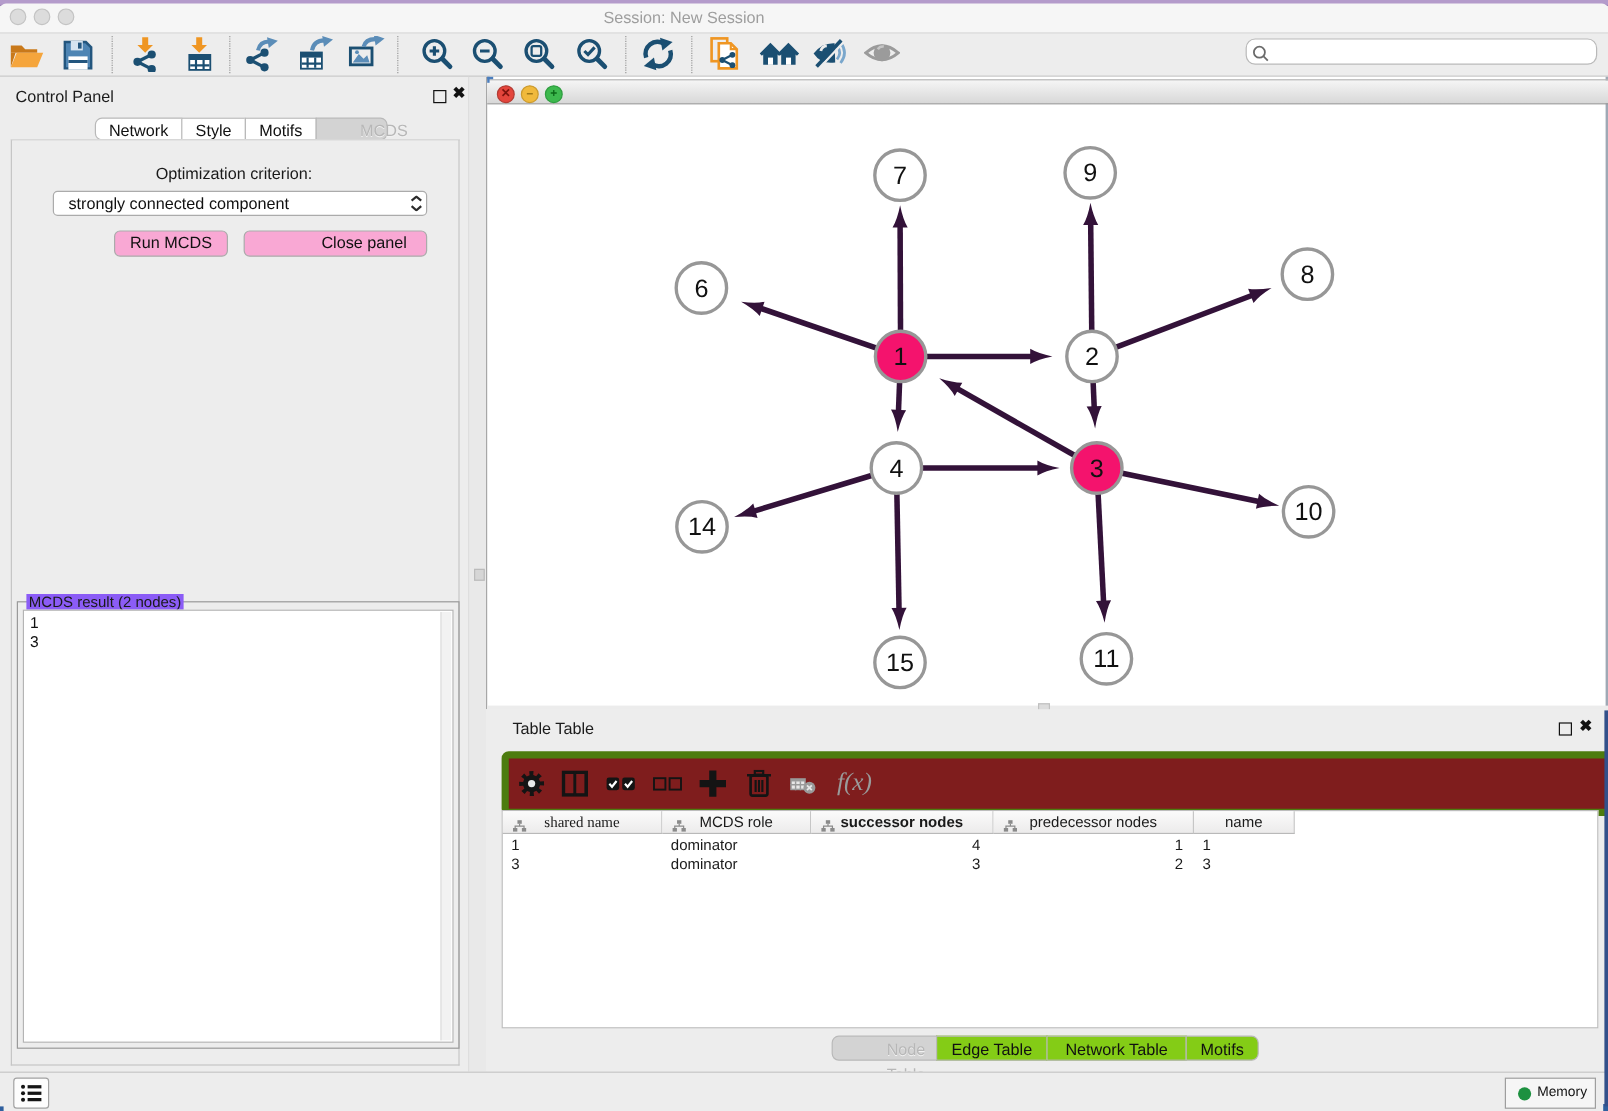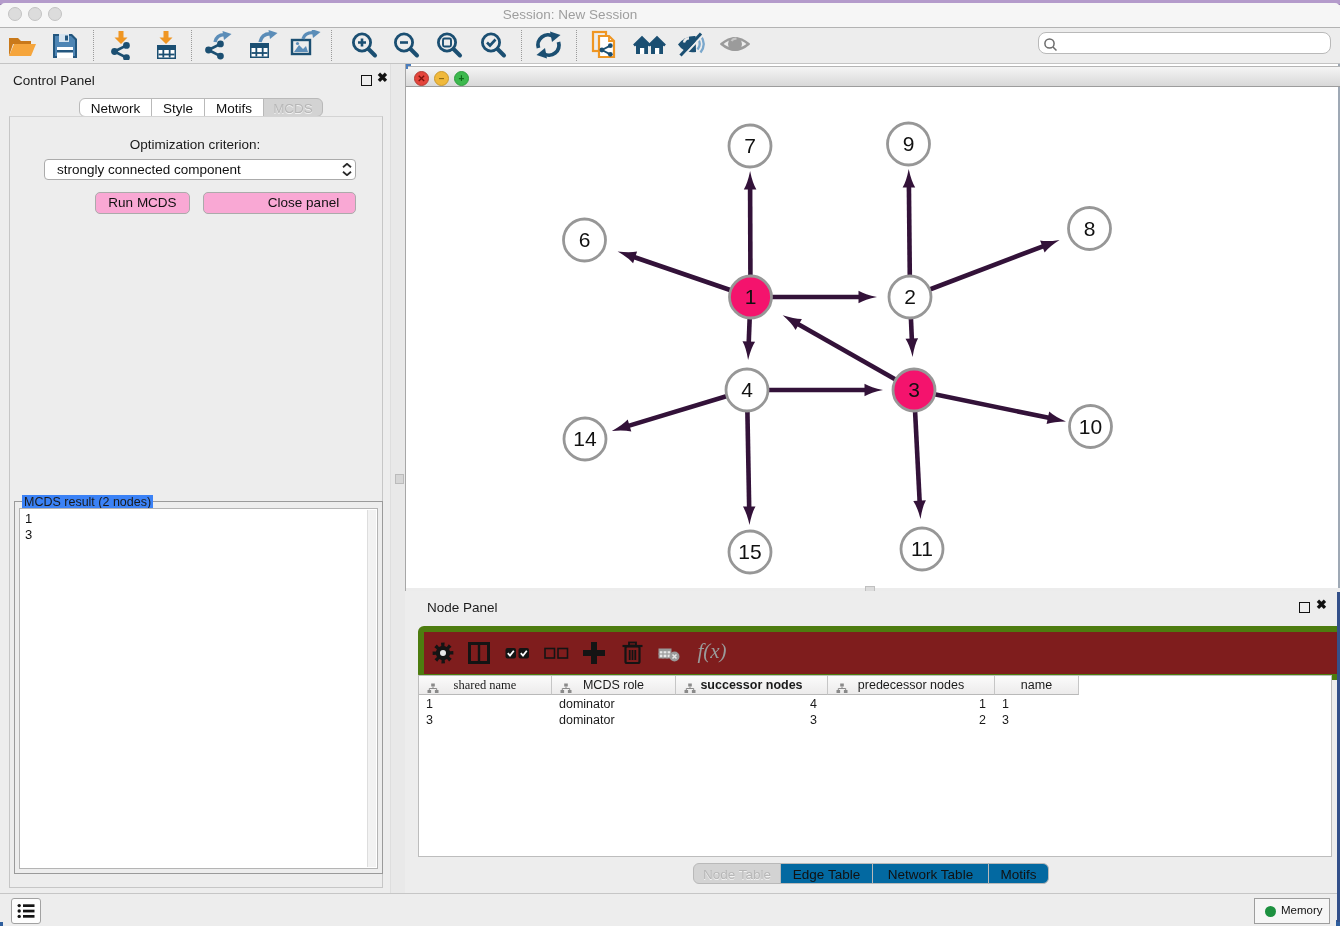--- a/index.html
+++ b/index.html
@@ -17,47 +17,47 @@
 #cphead{position:absolute;left:13px;top:9px;font-size:13.5px;color:#1c1c1c;}
 .pbtn-sq{position:absolute;width:9px;height:9px;border:1.6px solid #111;}
 .pbtn-x{position:absolute;font-size:13px;font-weight:bold;color:#111;}
 #tabs{position:absolute;left:79px;top:34px;height:19px;}
 .tab{position:absolute;top:0;height:19px;line-height:19px;text-align:center;font-size:13.5px;color:#111;background:#fff;border:1px solid #b9b9b9;box-sizing:border-box;}
 #tabpanel{position:absolute;left:9px;top:52px;width:372px;height:770px;border:1px solid #c6c6c6;border-top:1px solid #d4d4d4;background:#ededed;}
 #optlabel{position:absolute;left:0;top:73px;width:390px;text-align:center;font-size:13.5px;color:#1a1a1a;}
 #combo{position:absolute;left:44px;top:95px;width:310px;height:19px;background:#fff;border:1px solid #ababab;border-radius:4px;}
 .btn{position:absolute;height:20px;background:#f9a8d4;border:1px solid #ababab;border-radius:5px;text-align:center;font-size:13.5px;color:#111;line-height:20px;}
 #fieldset{position:absolute;left:14px;top:437px;width:367px;height:371px;border:1px solid #9a9a9a;}
-#fslegend{position:absolute;left:7px;top:-7px;background:#3b82f6;font-size:12.5px;color:#1a1a1a;padding:0 2px;}
+#fslegend{position:absolute;left:7px;top:-7px;background:#8b5cf6;font-size:12.5px;color:#1a1a1a;padding:0 2px;}
 #fsbox{position:absolute;left:4px;top:6px;width:357px;height:359px;background:#fff;border:1px solid #b4b4b4;}
 #fsscroll{position:absolute;right:1px;top:1px;width:8px;height:357px;background:#f2f2f2;border-left:1px solid #ddd;}
 
 #vdivider{left:390px;top:64px;width:15px;height:829px;background:#e9e9e9;border-left:1px solid #dedede;}
 #vgrip{position:absolute;left:4px;top:410px;width:7px;height:8px;background:#d6d6d6;border:1px solid #bbb;}
 
 #netwin{left:405px;top:64px;width:935px;height:527px;background:#fff;border-left:1px solid #a7a7a7;border-right:2px solid #9fa9b5;box-sizing:border-box;}
 #nettitle{position:absolute;left:0;top:2px;width:934px;height:19px;background:linear-gradient(#f5f5f5,#d8d8d8);border-top:1px solid #b5b5b5;border-bottom:1px solid #9c9c9c;}
 #netname{position:absolute;left:0;top:3px;width:934px;text-align:center;font-size:12.5px;color:#1b1b1b;}
 .mac{position:absolute;top:3.5px;width:13px;height:13px;border-radius:50%;font-size:10px;line-height:13px;text-align:center;font-weight:bold;}
 #netbottom{position:absolute;left:0;top:524px;width:934px;height:3px;background:#ececec;}
 #hgrip{position:absolute;left:459px;top:-2px;width:8px;height:6px;background:#dcdcdc;border:1px solid #c0c0c0;}
 
 #tpanel{left:405px;top:591px;width:935px;height:302px;background:#ededed;}
 #tphead{position:absolute;left:22px;top:9px;font-size:13.5px;color:#1c1c1c;}
 #ttoolbar{position:absolute;left:13px;top:35px;width:914px;height:42px;background:#7f1d1d;border:6px solid #4d7c0f;border-radius:6px;}
 #ttable{position:absolute;left:13px;top:84px;width:914px;height:182px;background:#fff;border:1px solid #bdbdbd;box-sizing:border-box;}
 .th{position:absolute;top:0;height:19px;background:linear-gradient(#fbfbfb,#ecebeb);border-right:1px solid #c6c6c6;border-bottom:1px solid #b9b9b9;box-sizing:border-box;text-align:center;font-size:12.5px;color:#1a1a1a;line-height:19px;}
 .td{position:absolute;font-size:12.5px;color:#1a1a1a;height:16px;line-height:16px;}
 #btabs{position:absolute;left:288px;top:272px;height:21px;}
-.btab{position:absolute;top:0;height:21px;line-height:21px;text-align:center;font-size:13.5px;color:#111;background:#0369a1;border:1px solid #b9b9b9;box-sizing:border-box;}
+.btab{position:absolute;top:0;height:21px;line-height:21px;text-align:center;font-size:13.5px;color:#111;background:#84cc16;border:1px solid #b9b9b9;box-sizing:border-box;}
 
 #statusbar{left:0;top:893px;width:1340px;height:33px;background:#ededed;border-top:1px solid #c6c6c6;box-sizing:border-box;}
 #listbtn{position:absolute;left:11px;top:4px;width:28px;height:24px;background:#fdfdfd;border:1px solid #a2a2a2;border-radius:3px;}
 #membtn{position:absolute;left:1254px;top:4px;width:74px;height:24px;background:#f6f6f6;border:1px solid #9e9e9e;font-size:11.5px;color:#111;}
-.disabled-tab{background:#d3d3d3 !important;color:#b7b7b7 !important;text-shadow:0 1px 0 #f2f2f2;}
+.disabled-tab{background:#d3d3d3 !important;color:#b7b7b7 !important;text-shadow:0 1px 0 #f2f2f2;padding-left:36px;}
 </style></head>
 <body>
 <div class="abs" id="purple"></div>
 <div class="abs" id="titlebar">
   <div class="tl" style="left:8px;"></div>
   <div class="tl" style="left:28px;"></div>
   <div class="tl" style="left:48px;"></div>
   <div class="abs" id="wtitle">Session: New Session</div>
 </div>
 <div class="abs" id="toolbar">
@@ -273,21 +273,21 @@
     <circle cx="179.0" cy="352.0" r="21" fill="#ffffff" stroke="#979797" stroke-width="2.8"></circle>
     <text x="179.0" y="359.2" text-anchor="middle" font-size="21" fill="#111" font-family="Liberation Sans, sans-serif">14</text>
     <circle cx="684.5" cy="339.5" r="21" fill="#ffffff" stroke="#979797" stroke-width="2.8"></circle>
     <text x="684.5" y="346.7" text-anchor="middle" font-size="21" fill="#111" font-family="Liberation Sans, sans-serif">10</text>
     <circle cx="344.0" cy="465.0" r="21" fill="#ffffff" stroke="#979797" stroke-width="2.8"></circle>
     <text x="344.0" y="472.2" text-anchor="middle" font-size="21" fill="#111" font-family="Liberation Sans, sans-serif">15</text>
     <circle cx="516.0" cy="462.0" r="21" fill="#ffffff" stroke="#979797" stroke-width="2.8"></circle>
     <text x="516.0" y="469.2" text-anchor="middle" font-size="21" fill="#111" font-family="Liberation Sans, sans-serif">11</text>
   </svg>
 <div class="abs" id="tpanel">
-  <div id="tphead">Node Panel</div>
+  <div id="tphead">Table Table</div>
   <div class="pbtn-sq" style="left:894px;top:11px;"></div>
   <div class="pbtn-x" style="left:911px;top:6px;">✖</div>
   <div id="ttoolbar">
       <svg style="position:absolute;left:7px;top:9px;" width="24" height="24" viewBox="0 0 24 24">
         <path d="M22.3,10.0 L22.4,13.6 L19.1,13.4 L18.1,15.8 L20.7,17.8 L18.2,20.5 L16.0,18.0 L13.7,19.0 L14.0,22.3 L10.4,22.4 L10.6,19.1 L8.2,18.1 L6.2,20.7 L3.5,18.2 L6.0,16.0 L5.0,13.7 L1.7,14.0 L1.6,10.4 L4.9,10.6 L5.9,8.2 L3.3,6.2 L5.8,3.5 L8.0,6.0 L10.3,5.0 L10.0,1.7 L13.6,1.6 L13.4,4.9 L15.8,5.9 L17.8,3.3 L20.5,5.8 L18.0,8.0 L19.0,10.3 Z" fill="#141414"></path>
         <circle cx="12" cy="12" r="3.024" fill="#e7e7e7"></circle>
       </svg>
       <svg style="position:absolute;left:44px;top:10px;" width="22" height="22" viewBox="0 0 22 22">
         <rect x="1.5" y="1.5" width="19" height="19" fill="none" stroke="#141414" stroke-width="3"></rect>
         <line x1="11" y1="1" x2="11" y2="21" stroke="#141414" stroke-width="2.4"></line>

